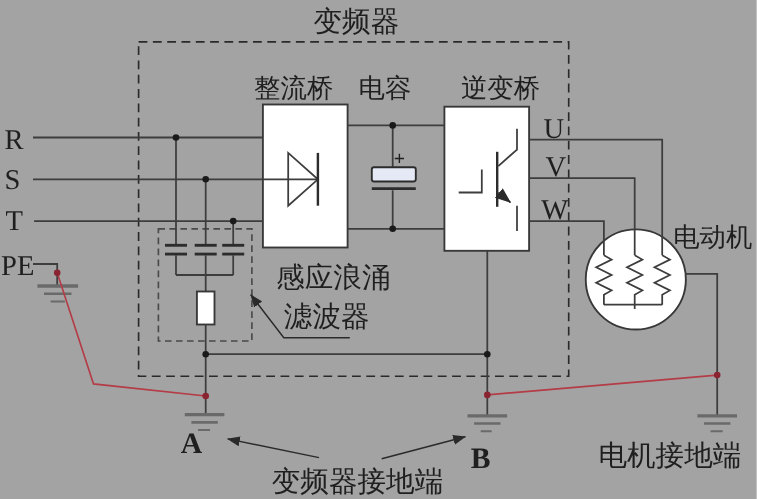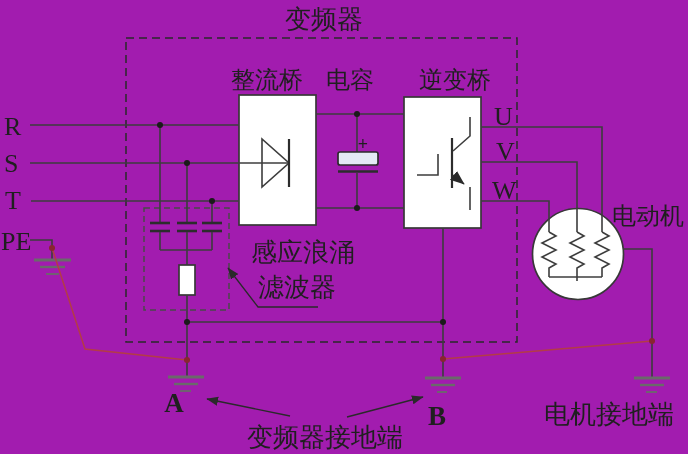--- a/index.html
+++ b/index.html
@@ -1,16 +1,16 @@
 <!DOCTYPE html>
 <html><head>
 <meta charset="utf-8">
 <style>
   html,body { margin:0; padding:0; background:#fff; }
-  .stage { width:688px; height:454px; background:#a21caf; position:relative; overflow:hidden; }
+  .stage { width:688px; height:454px; background:#a3a3a3; position:relative; overflow:hidden; }
   svg { display:block; }
   .wire   { stroke:#3d3d3d; stroke-width:1.6; fill:none; }
   .wireth { stroke:#2c2c2c; stroke-width:2.2; fill:none; }
   .plate  { stroke:#2c2c2c; stroke-width:2.6; fill:none; }
   .box    { fill:#ffffff; stroke:#383838; stroke-width:1.7; }
   .dashed-outer { fill:none; stroke:#2a2a2a; stroke-width:1.5; stroke-dasharray:8 5; }
   .dashed-inner { fill:none; stroke:#4a4a4a; stroke-width:1.5; stroke-dasharray:6 4; }
   .red    { stroke:#b43c46; stroke-width:1.5; fill:none; }
   .dot    { fill:#1a1a1a; }
   .rdot   { fill:#8a2430; }

